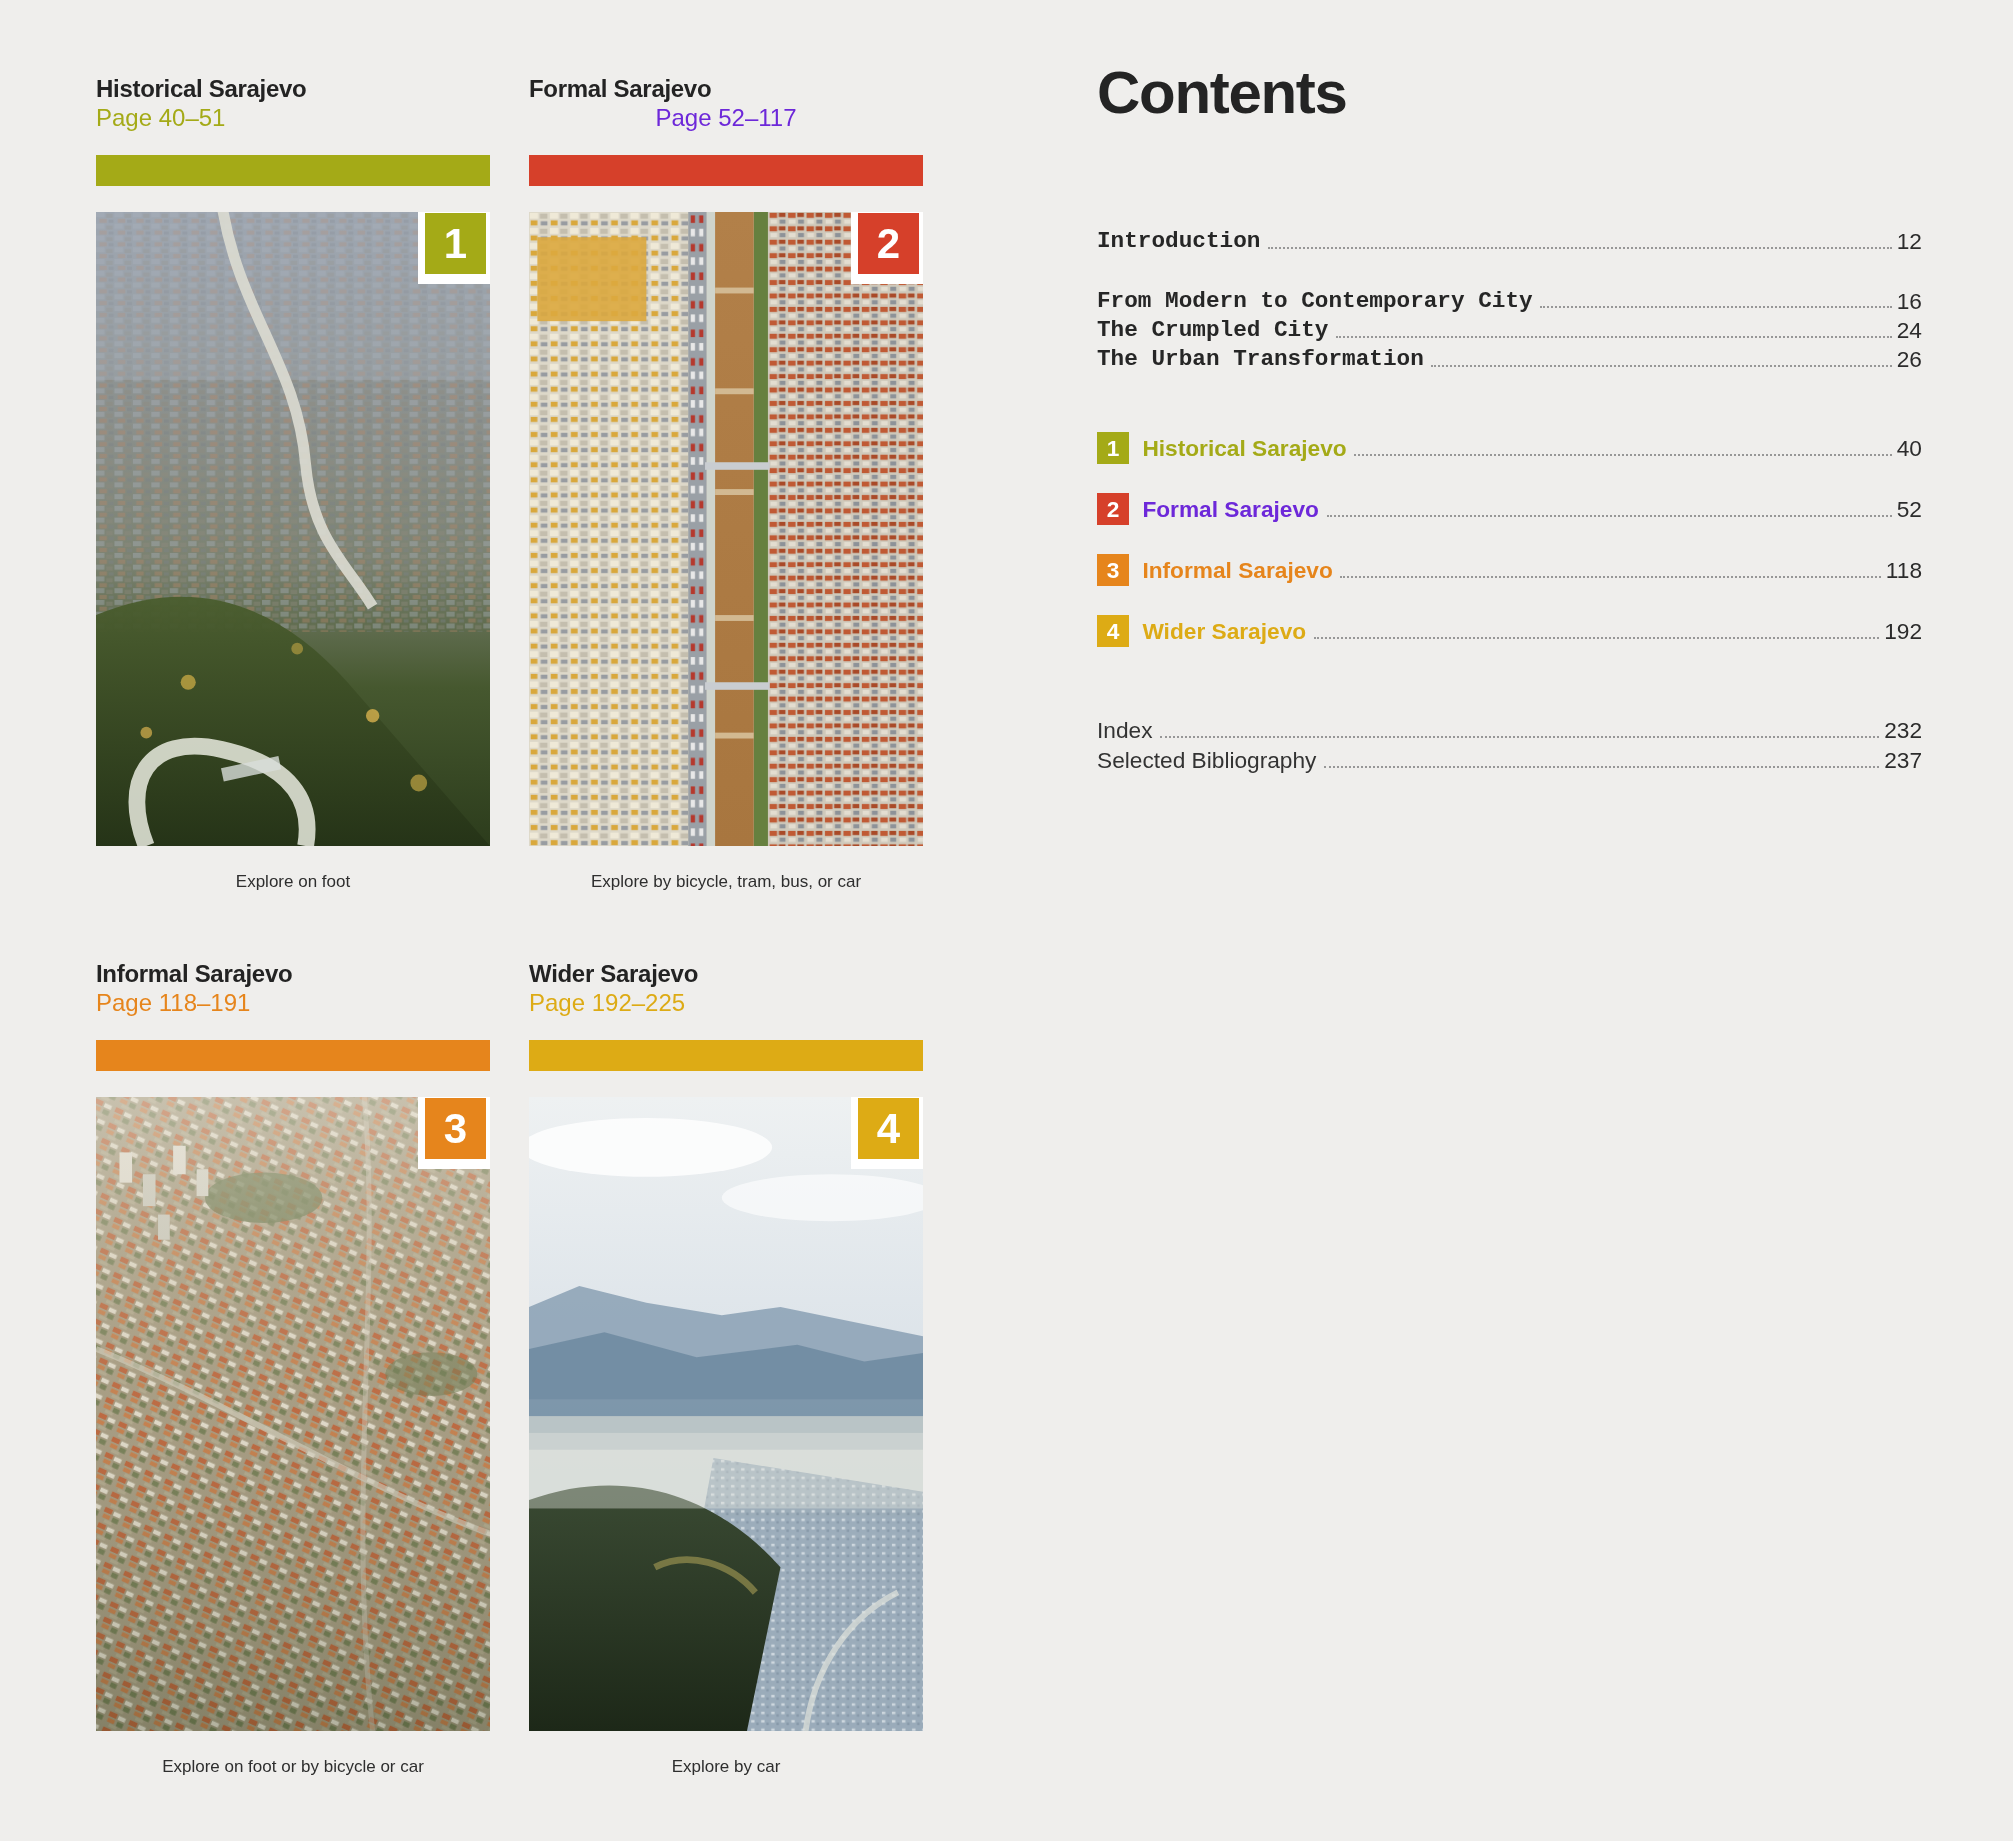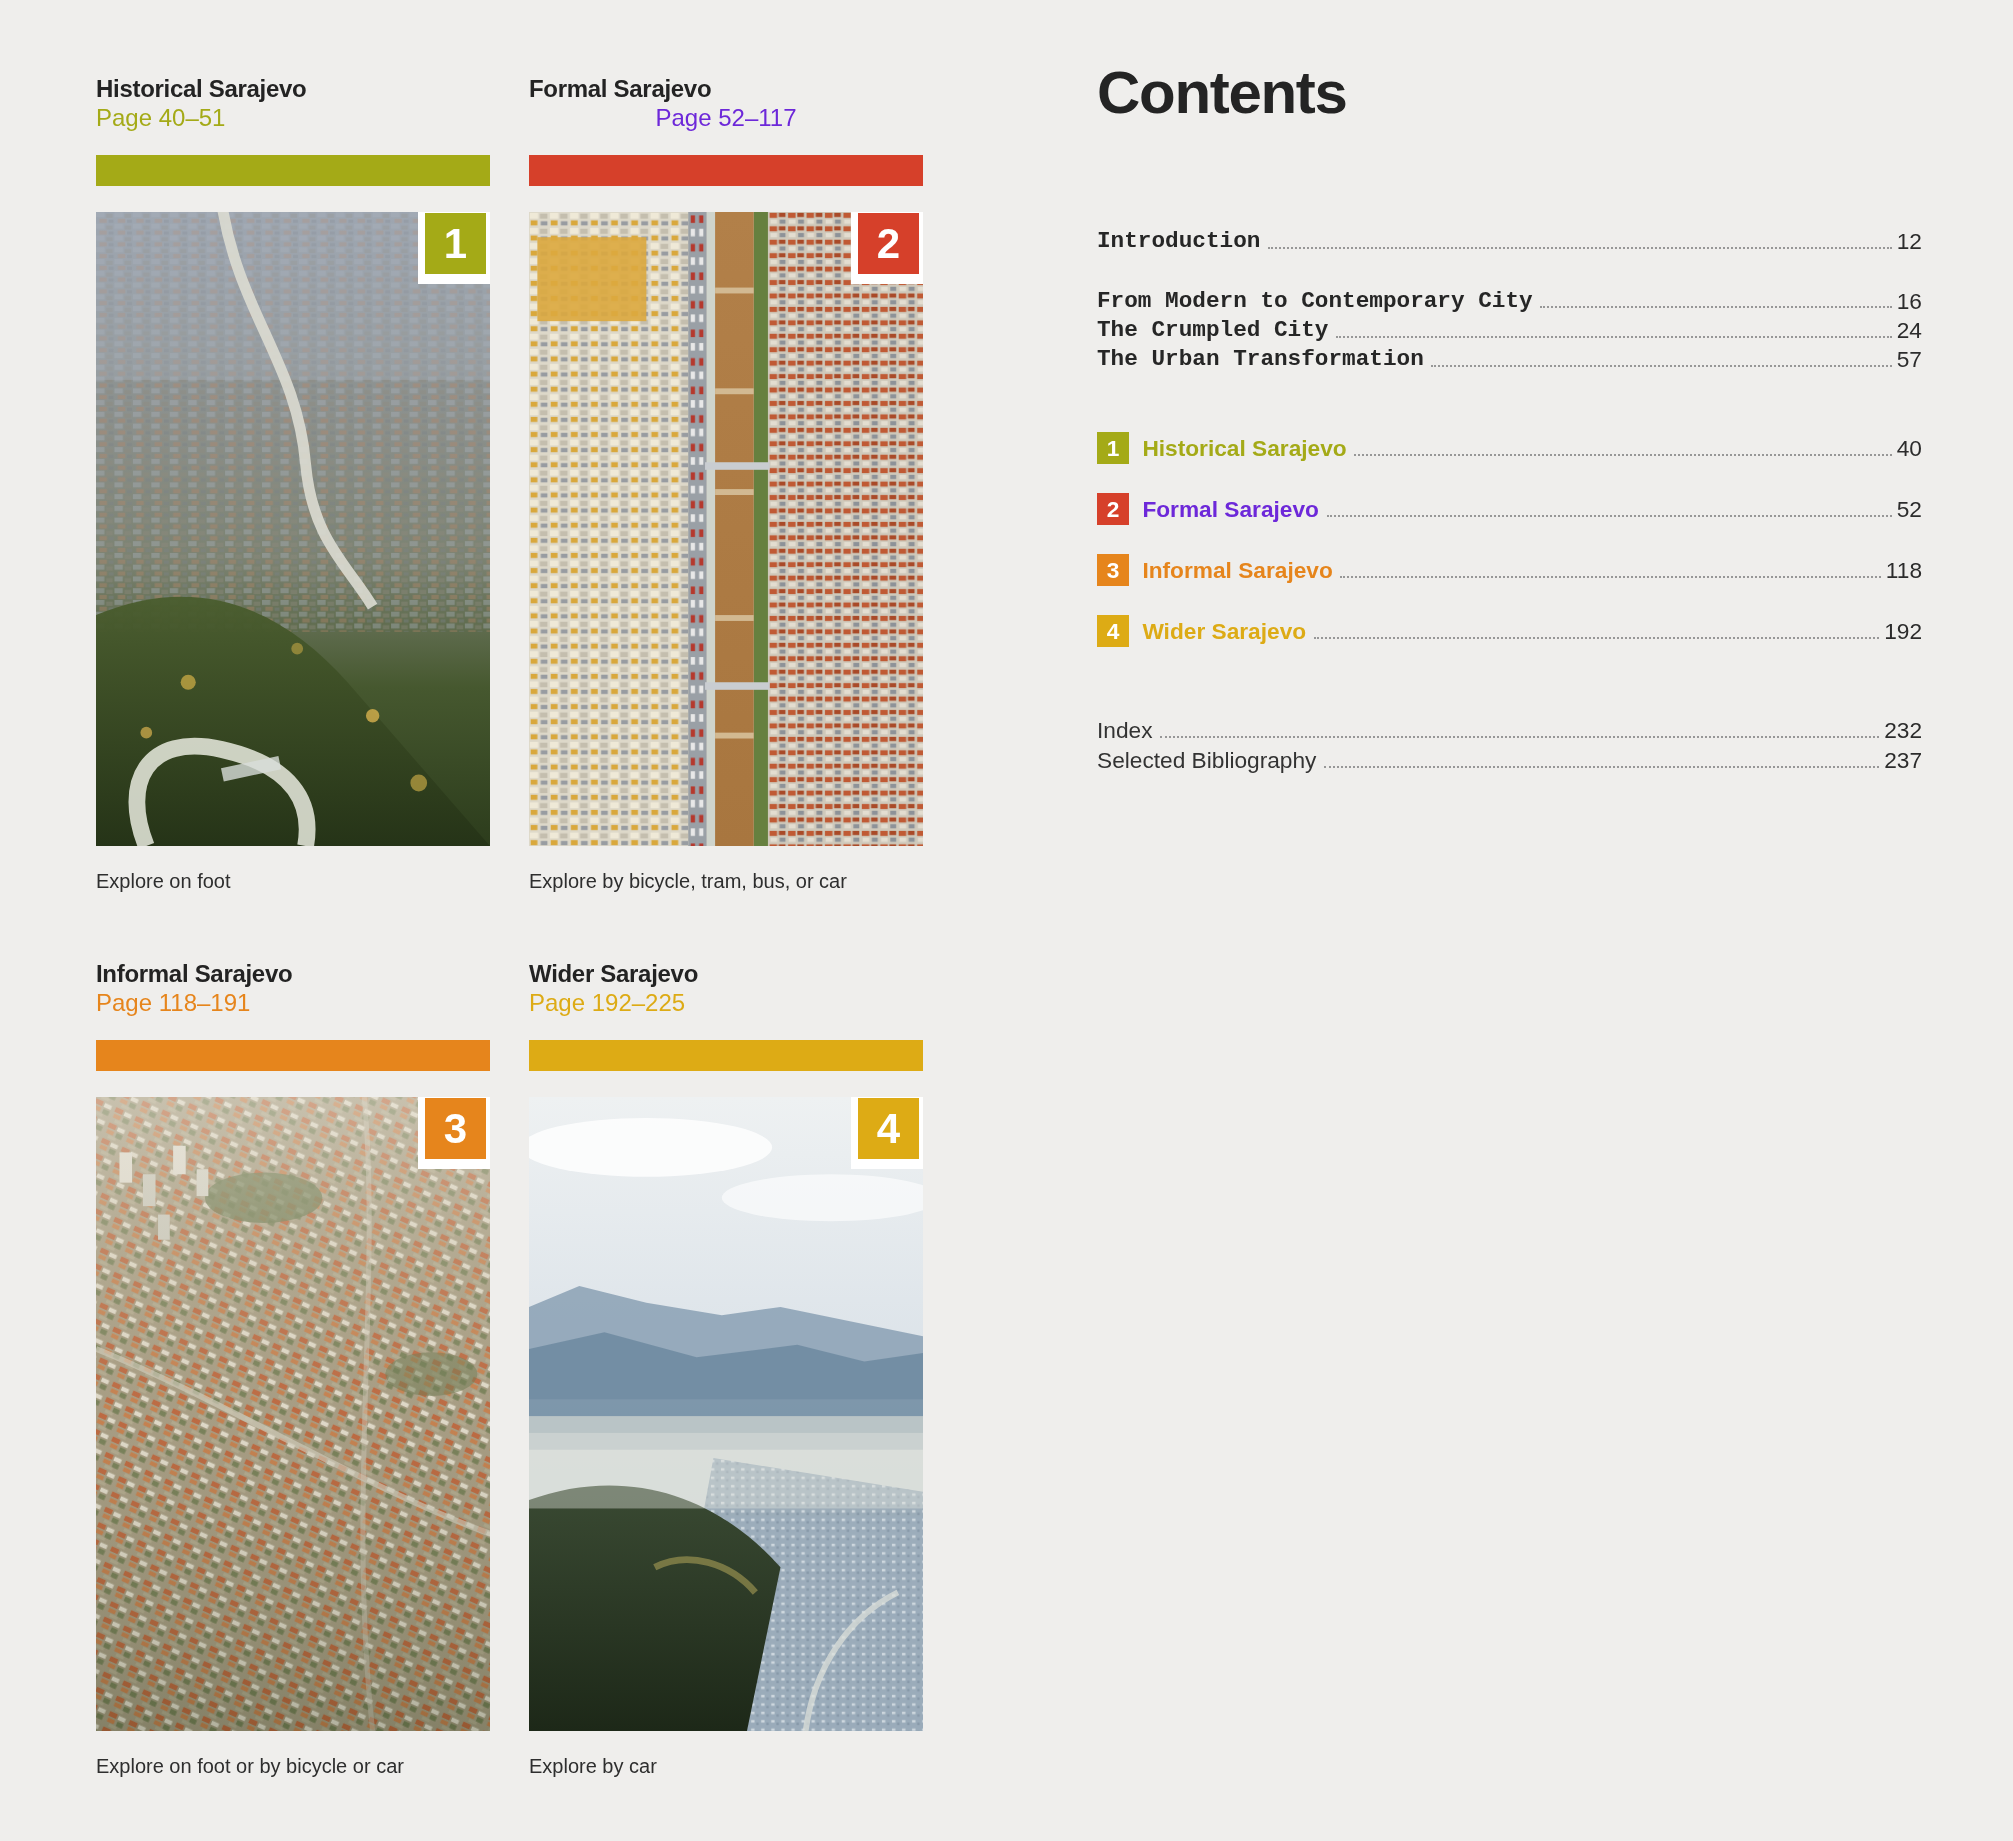--- a/index.html
+++ b/index.html
@@ -26,21 +26,21 @@
   .card-page{font-size:24px;line-height:28.5px;}
   .bar{height:31px;margin-top:22px;}
   .photo{position:relative;width:394px;height:634px;margin-top:26px;overflow:hidden;}
   .photo svg{display:block;width:100%;height:100%;}
   .badge-frame{position:absolute;top:0;right:0;width:72px;height:72px;background:#ffffff;}
   .photo-badge{
     position:absolute;top:1.7px;right:4.2px;width:61px;height:61px;
     color:#ffffff;font-size:42px;font-weight:bold;
     display:flex;align-items:center;justify-content:center;
   }
-  .caption{font-size:20px;line-height:27px;margin-top:22.7px;color:#2e2e2e;}
+  .caption{font-size:17px;line-height:27px;margin-top:22.7px;color:#2e2e2e;text-align:center;}
 
   
   .toc{position:absolute;left:1097px;top:70px;width:825px;}
   .toc-title{margin:0;font-size:60px;line-height:45px;font-weight:bold;letter-spacing:-1.3px;color:#242424;}
   .toc-group{position:absolute;left:0;width:825px;}
   .group-front{top:160px;}
   .group-sections{top:362px;}
   .group-back{top:649px;}
 
   .toc-row{display:flex;align-items:flex-end;margin-bottom:6.7px;}
@@ -259,21 +259,21 @@
       <span class="toc-num">16</span>
     </div>
     <div class="toc-row">
       <span class="toc-label bold">The Crumpled City</span>
       <span class="leader"></span>
       <span class="toc-num">24</span>
     </div>
     <div class="toc-row">
       <span class="toc-label bold">The Urban Transformation</span>
       <span class="leader"></span>
-      <span class="toc-num">57</span>
+      <span class="toc-num">26</span>
     </div>
   </div>
 
   <div class="toc-group group-sections">
     <div class="section-row">
       <span class="toc-badge c1-bg">1</span>
       <span class="toc-label c1-text">Historical Sarajevo</span>
       <span class="leader"></span>
       <span class="toc-num">40</span>
     </div>

